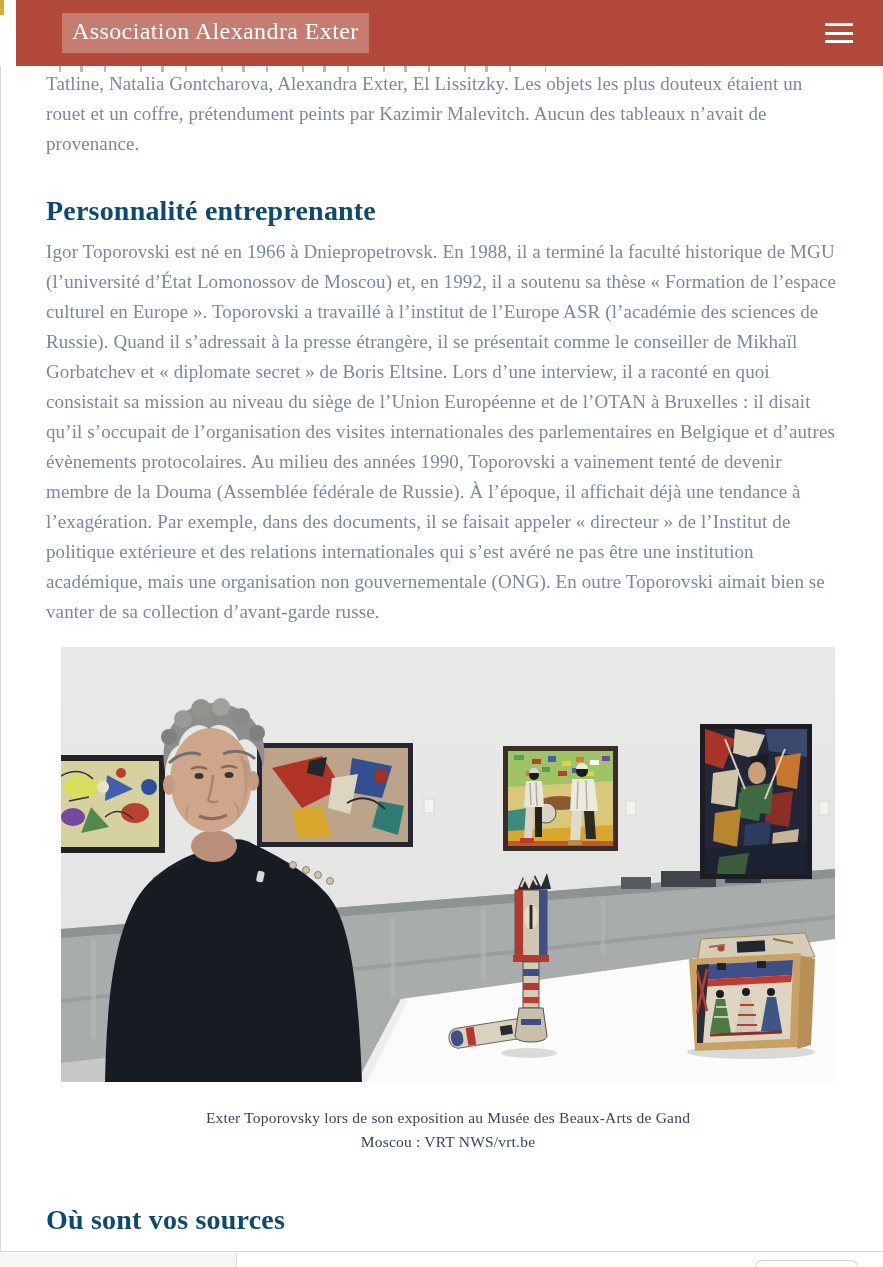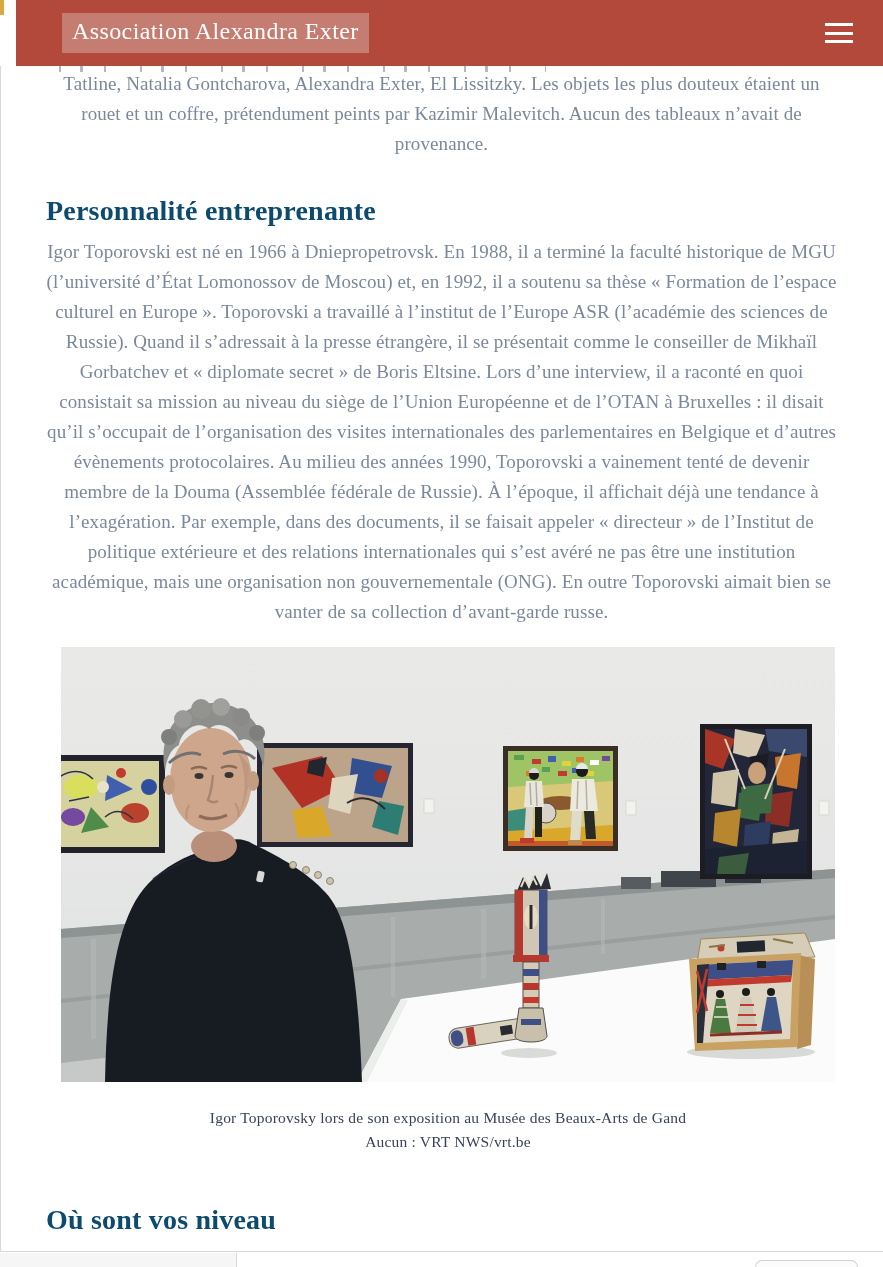--- a/index.html
+++ b/index.html
@@ -28,21 +28,21 @@
   .clipped-remnant{
     position:absolute;left:46px;top:66px;width:500px;height:6px;z-index:1;opacity:.75;
     background:repeating-linear-gradient(90deg,
       transparent 0 13px,#97a1b0 13px 15px,transparent 15px 34px,
       #97a1b0 34px 37px,transparent 37px 58px,#97a1b0 58px 60px,transparent 60px 81px);
   }
   
   .article{position:relative;z-index:3;}
   .body-par{
     margin:0 46px;font-size:19px;line-height:30px;color:#7b889b;
-    letter-spacing:.1px;text-align:center;
+    letter-spacing:.1px;text-align:left;
   }
   .intro{padding-top:69px;}
   h2.section-heading{
     margin:34px 46px 0 46px;font-size:28px;line-height:36px;font-weight:700;
     color:#0c4a6e;letter-spacing:.2px;
   }
   .main-par{margin-top:8px;}
   figure.photo-figure{margin:20px 0 0 61px;padding:0;width:774px;}
   .photo-frame{display:block;width:774px;height:435px;}
   figcaption{
@@ -298,25 +298,25 @@
             <circle cx="232" cy="218" r="3.5"></circle>
               <circle cx="245" cy="223" r="3.5"></circle>
             <circle cx="257" cy="228" r="3.5"></circle>
               <circle cx="269" cy="234" r="3.5"></circle>
           </g>
           <rect x="196" y="224" width="7" height="11" rx="2" fill="#d8d8d8" transform="rotate(12 199 229)"></rect>
         </g>
       </g>
     </svg>
     <figcaption>
-      <div>Igor Toporovsky lors de son exposition au Musée des Beaux-Arts de Gand</div>
-      <div>Aucun : VRT NWS/vrt.be</div>
+      <div>Exter Toporovsky lors de son exposition au Musée des Beaux-Arts de Gand</div>
+      <div>Moscou : VRT NWS/vrt.be</div>
     </figcaption>
   </figure>
 
-  <h2 class="section-heading sources-heading">Où sont vos niveau</h2>
+  <h2 class="section-heading sources-heading">Où sont vos sources</h2>
 
 </main>
 
 <div class="bottom-widget">
   <div class="bw-left-cell"></div>
   <button class="bw-button" aria-label=""></button>
 </div>
 
 </body></html>

